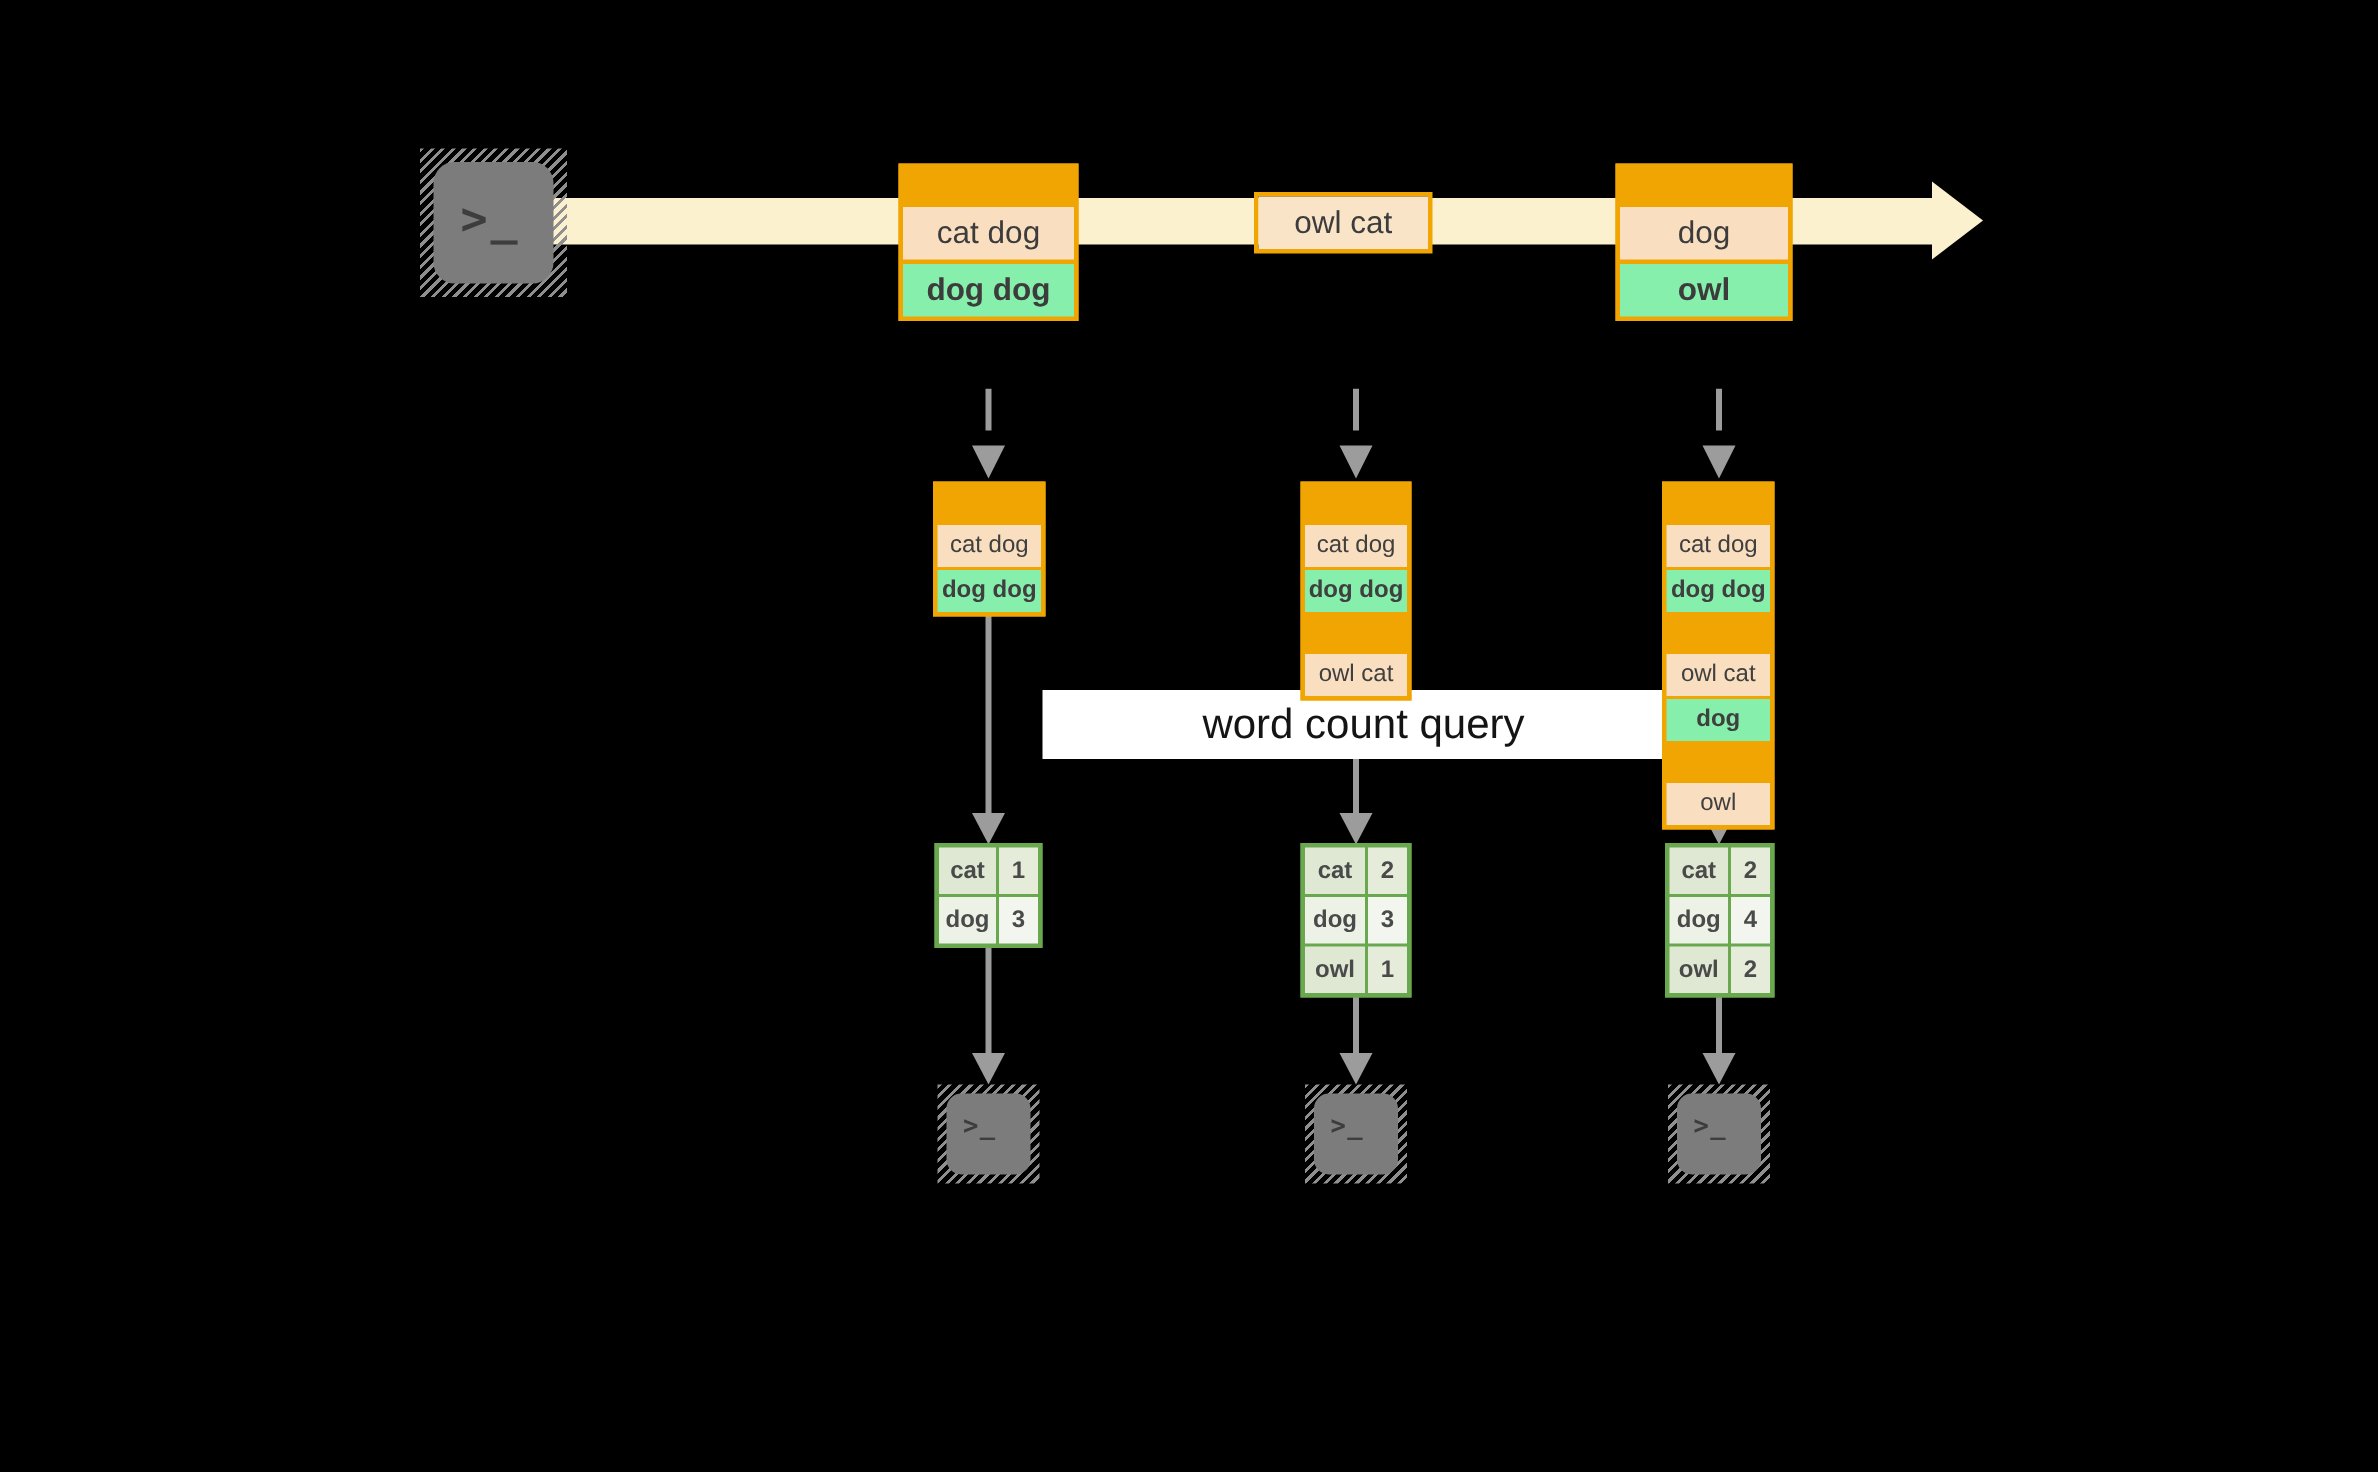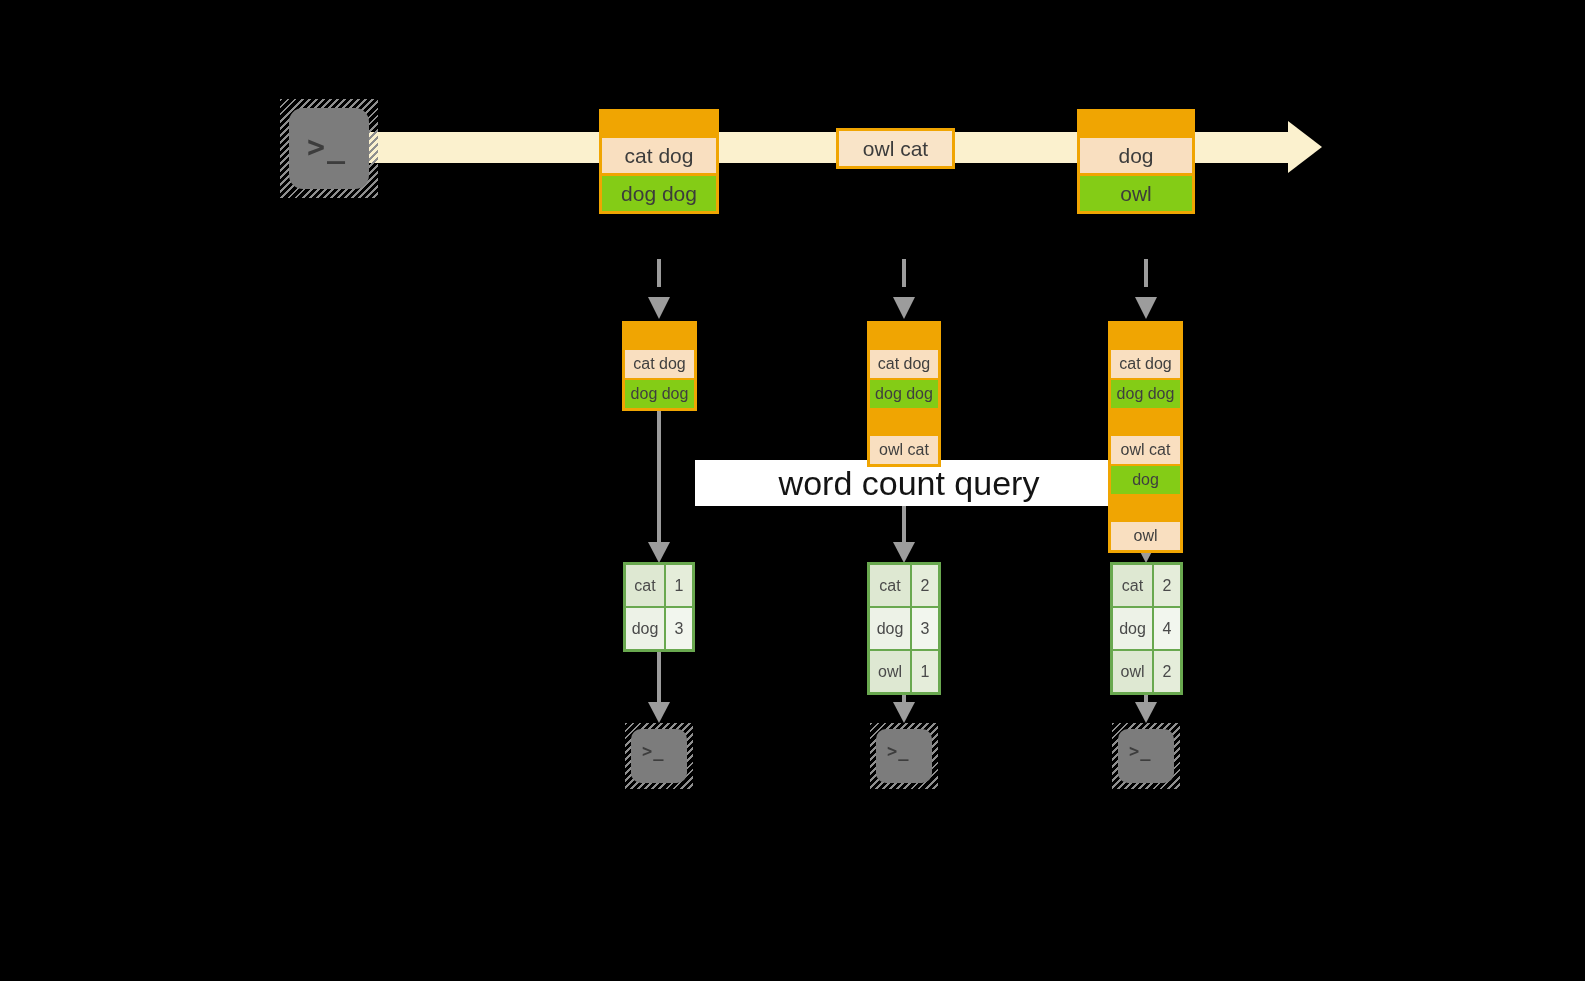--- a/index.html
+++ b/index.html
@@ -47,38 +47,38 @@
     height:35px;display:flex;align-items:center;justify-content:center;
     font-size:21px;color:#3C3C3C;white-space:nowrap;
   }
   .buffer-stack{gap:2px;}
   .buffer-cell{
     height:28px;display:flex;align-items:center;justify-content:center;
     font-size:16px;color:#3F3F3F;white-space:nowrap;
   }
   .cell-dark{background:#F9DFC0;margin-top:26px;}
   .cell-mid{background:#F9E4C8;}
-  .cell-light{background:#84cc16;}
+  .cell-light{background:#86efac;font-weight:bold;}
   
   .query-band{
     position:absolute;left:695px;top:460px;width:428px;height:46px;
     background:#FFFFFF;display:flex;align-items:center;justify-content:center;
     z-index:3;
   }
   .query-band span{
-    font-size:34px;color:#141414;white-space:nowrap;position:relative;z-index:4;
+    font-size:28px;color:#141414;white-space:nowrap;position:relative;z-index:4;
   }
   
   .count-table{
     position:absolute;display:grid;grid-template-columns:1fr 26px;gap:2px;
     background:#69A84F;border:3px solid #69A84F;box-sizing:border-box;z-index:5;
   }
   .count-cell{
-    height:41px;display:flex;align-items:center;justify-content:center;
-    font-size:16px;color:#4A4A4A;
+    height:31px;display:flex;align-items:center;justify-content:center;
+    font-size:16px;color:#4A4A4A;font-weight:bold;
   }
   .gc-odd-w{background:#DEE8D2;}  .gc-odd-n{background:#E5EDDA;}
   .gc-even-w{background:#EDF2E7;} .gc-even-n{background:#F2F6EE;}
   
   .arrow-svg{position:absolute;z-index:2;}
   .z-top{z-index:6;}
 </style>
 </head>
 <body>
 

